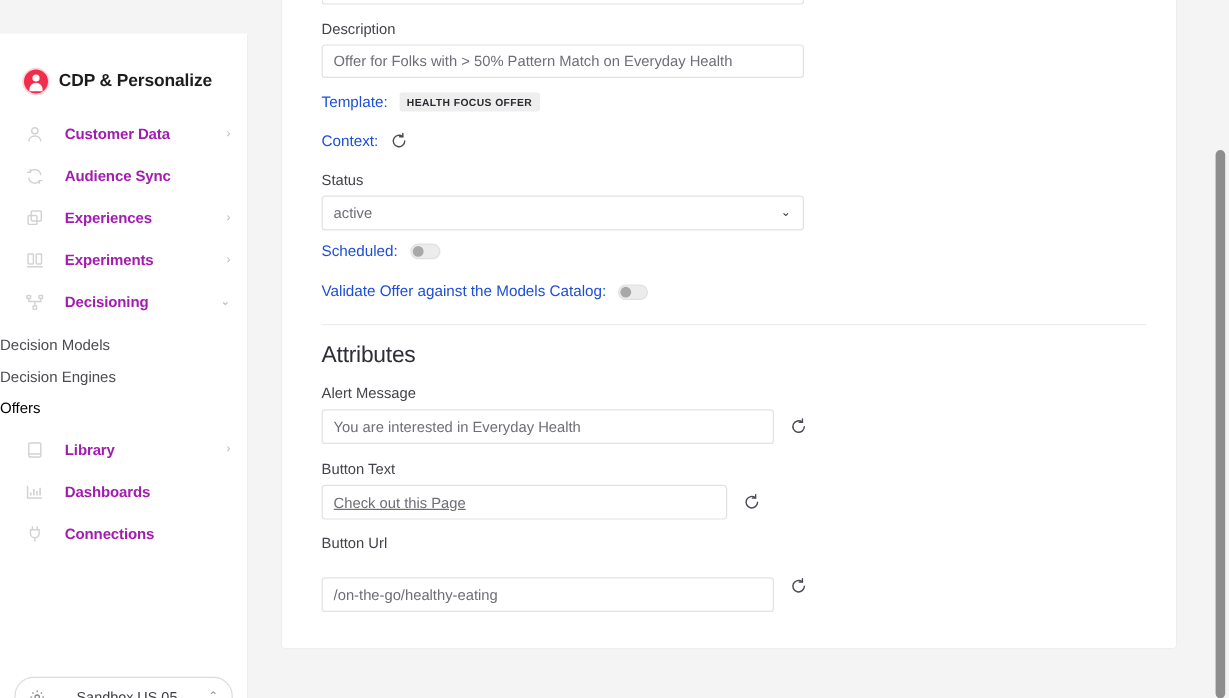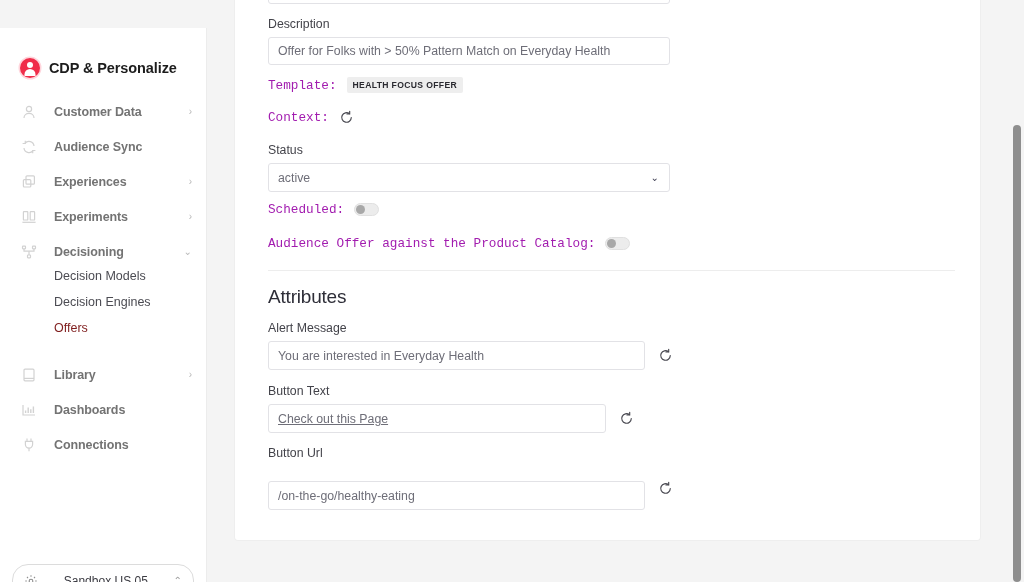--- a/index.html
+++ b/index.html
@@ -89,42 +89,41 @@
     margin-right: 17px;
     color: #d2d2d2;
     display: flex;
     align-items: center;
     justify-content: center;
   }
   .nav-icon svg { display: block; }
   .nav-label {
     font-size: 12.5px;
     font-weight: bold;
-    color: #737373;
+    color: #a21caf;
     white-space: nowrap;
     letter-spacing: -0.1px;
   }
   .nav-chev {
     margin-left: auto;
     color: #b9b9b9;
     font-size: 10px;
     line-height: 1;
   }
 
   .nav-sub {
     display: flex;
-    align-items: flex-start;
+    align-items: flex-end;
     height: 26px;
-    padding-left: 54px;
     cursor: pointer;
     font-size: 12.5px;
     color: #4b4b52;
     white-space: nowrap;
   }
-  .nav-sub.active { color: #7f1d1d; }
+  .nav-sub.active { color: #000000; }
 
   .sandbox-btn {
     position: absolute;
     left: 12px;
     bottom: 12px;
     width: 182px;
     height: 30px;
     border: 1px solid #dcdcdc;
     border-radius: 16px;
     background: #fff;
@@ -209,23 +208,22 @@
   }
   .clipped-wrap .text-input { position: absolute; top: 0; left: 0; }
 
   .inline-row {
     display: flex;
     align-items: center;
     gap: 10px;
   }
   .inline-label {
     font-size: 12.7px;
-    color: #a21caf;
-    white-space: nowrap;
-    font-family: Liberation Mono, monospace;
+    color: #1d4ed8;
+    white-space: nowrap;
   }
 
   .badge {
     display: inline-block;
     background: #eeeeee;
     color: #2a2a30;
     font-size: 8.6px;
     font-weight: bold;
     letter-spacing: 0.35px;
     padding: 3px 6px;
@@ -501,21 +499,21 @@
       </div>
 
       <div class="inline-row" style="position:absolute; left:33px; top:214px;">
         <span class="inline-label">Scheduled:</span>
         <span class="toggle">
             <span class="knob"></span>
           </span>
       </div>
 
       <div class="inline-row" style="position:absolute; left:33px; top:248px;">
-        <span class="inline-label">Audience Offer against the Product Catalog:</span>
+        <span class="inline-label">Validate Offer against the Models Catalog:</span>
         <span class="toggle">
             <span class="knob"></span>
           </span>
       </div>
 
       <div class="divider" style="position:absolute; left:33px; top:282px;"></div>
 
       <h2 class="section-title" style="position:absolute; left:33px; top:298px;">Attributes</h2>
 
       <div style="position:absolute; left:33px; top:333px;">

